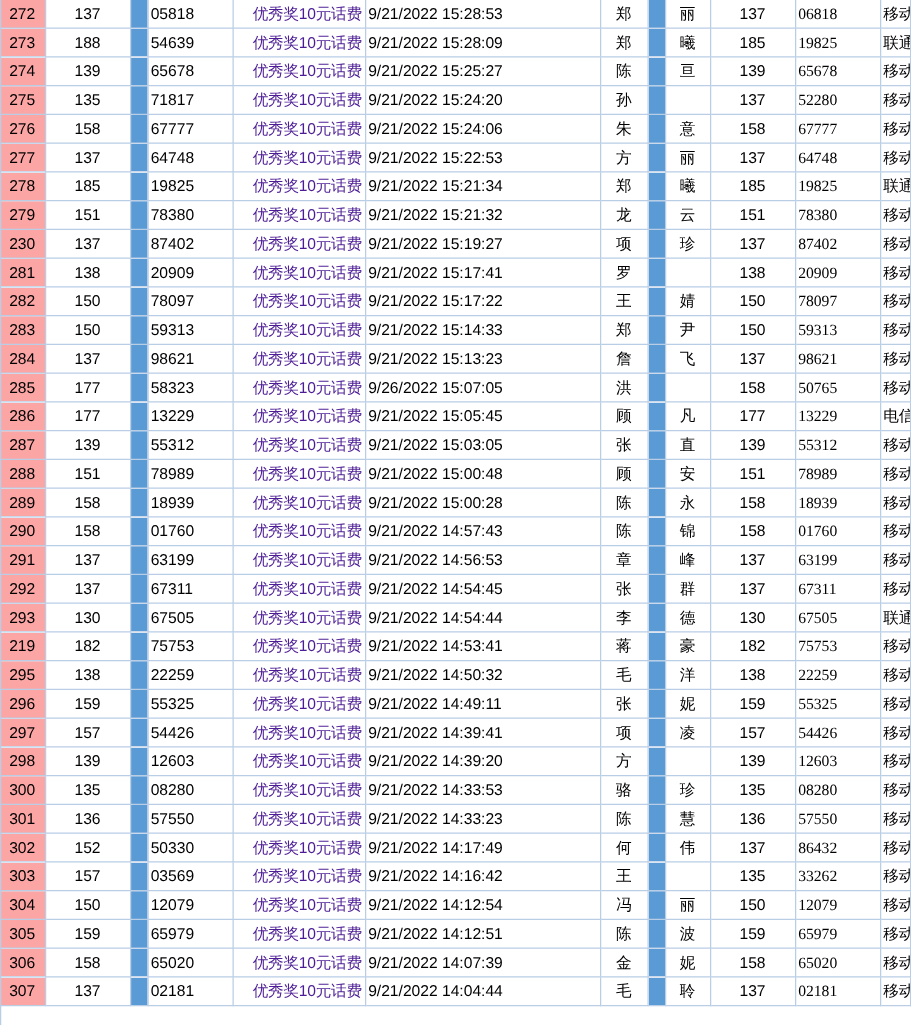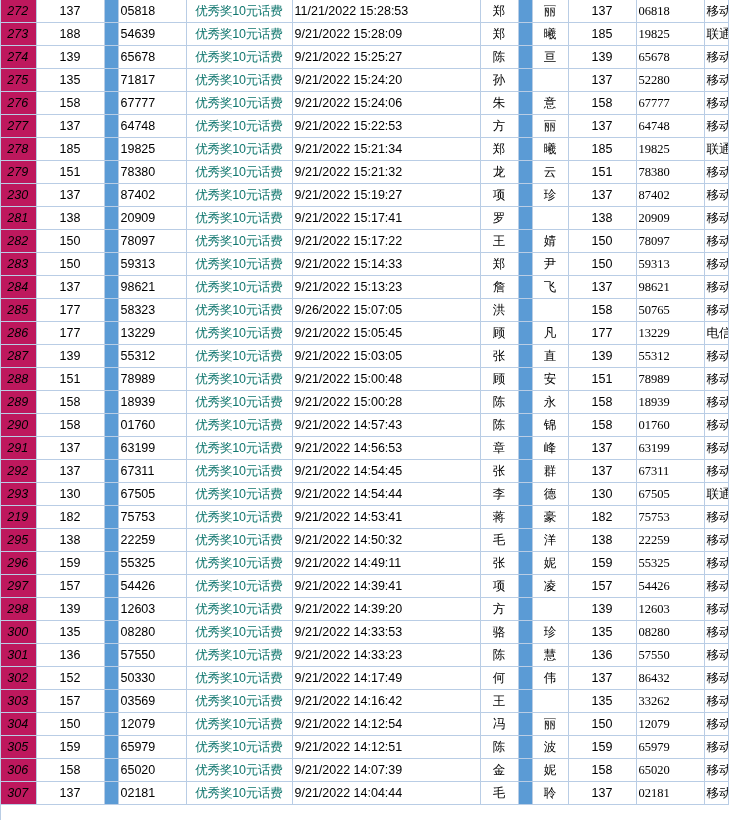--- a/index.html
+++ b/index.html
@@ -43,44 +43,43 @@
   col.c-b      { width: 68px; }
   col.c-c      { width: 106px; }
   col.c-d      { width: 188px; }
   col.c-e      { width: 38px; }
   col.c-sel2   { width: 14px; }
   col.c-f      { width: 36px; }
   col.c-g      { width: 68px; }
   col.c-h      { width: 68px; }
 
   td.rownum {
-    background: #be185d;
+    background: #fca5a5;
     color: #000000;
     text-align: center;
     font-size: 12px;
     border-right: 1px solid #b9cde5;
-    font-style: italic;
   }
   td.num-a {
     text-align: center;
   }
   td.blue-band {
     background: #5b9bd5;
     border-right: none;
     border-bottom: 1px solid #5b9bd5;
     padding: 0;
   }
   td.code {
     text-align: left;
     padding-left: 3px;
     margin-left: 15px;
   }
   td.prize {
-    color: #0f766e;
-    text-align: center;
+    color: #4c1d95;
+    text-align: right;
     padding-left: 1px;
     letter-spacing: -0.2px;
   }
   td.datetime {
     text-align: left;
     padding-left: 4px;
   }
   td.surname {
     text-align: center;
   }
@@ -129,21 +128,21 @@
       <col class="c-g">
       <col class="c-h">
     </colgroup>
     <tbody id="tbody">
         <tr>
           <td class="rownum">272</td>
           <td class="num-a">137</td>
           <td class="blue-band"></td>
           <td class="code">05818</td>
           <td class="prize">优秀奖10元话费</td>
-          <td class="datetime">11/21/2022  15:28:53</td>
+          <td class="datetime">9/21/2022  15:28:53</td>
           <td class="surname">郑</td>
           <td class="blue-band"></td>
           <td class="given">丽</td>
           <td class="num-f">137</td>
           <td class="code2">06818</td>
           <td class="carrier">移动</td>
         </tr>
         <tr>
           <td class="rownum">273</td>
           <td class="num-a">188</td>

